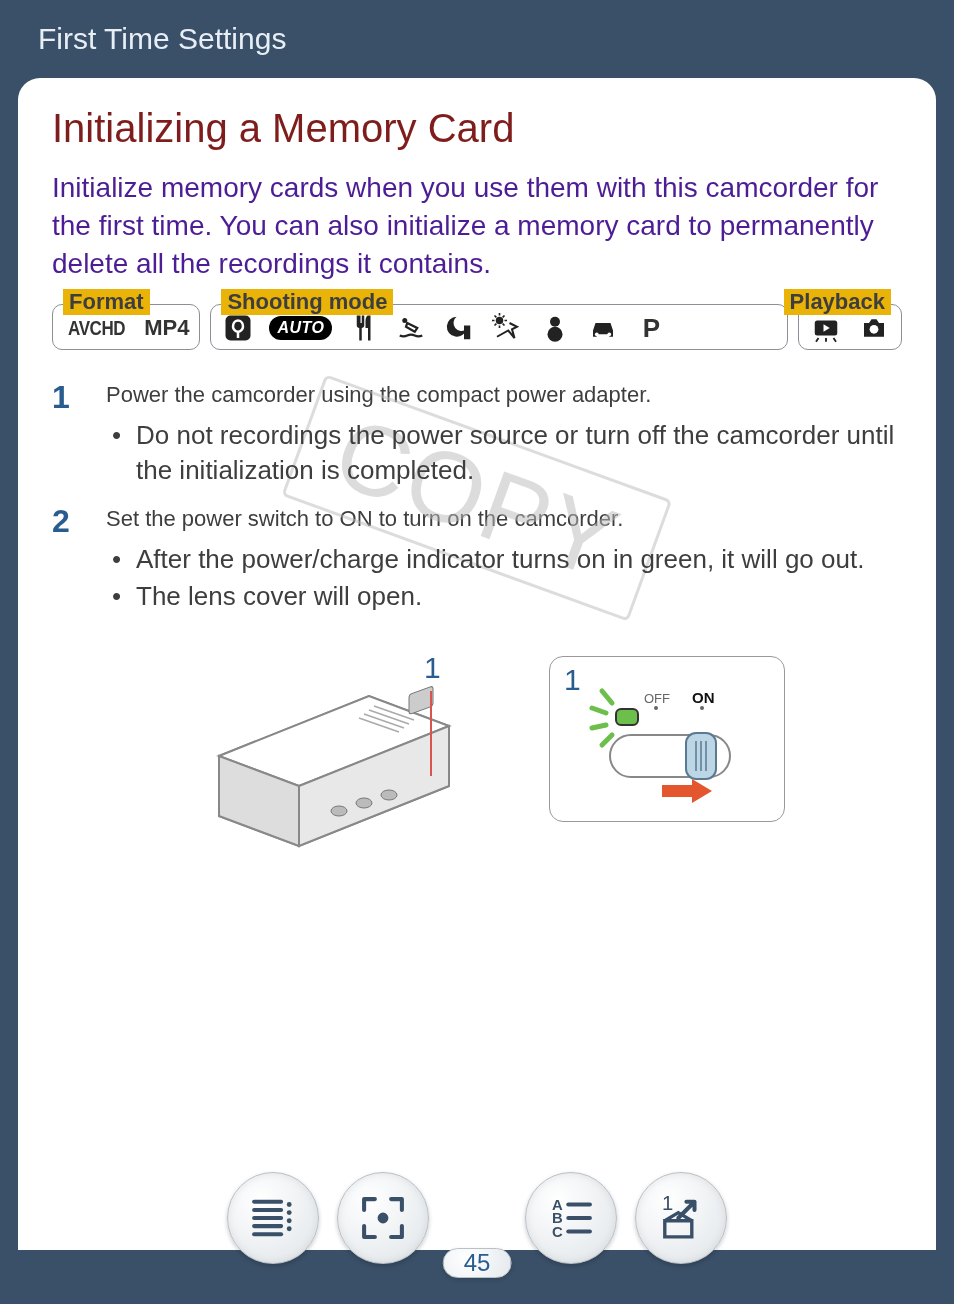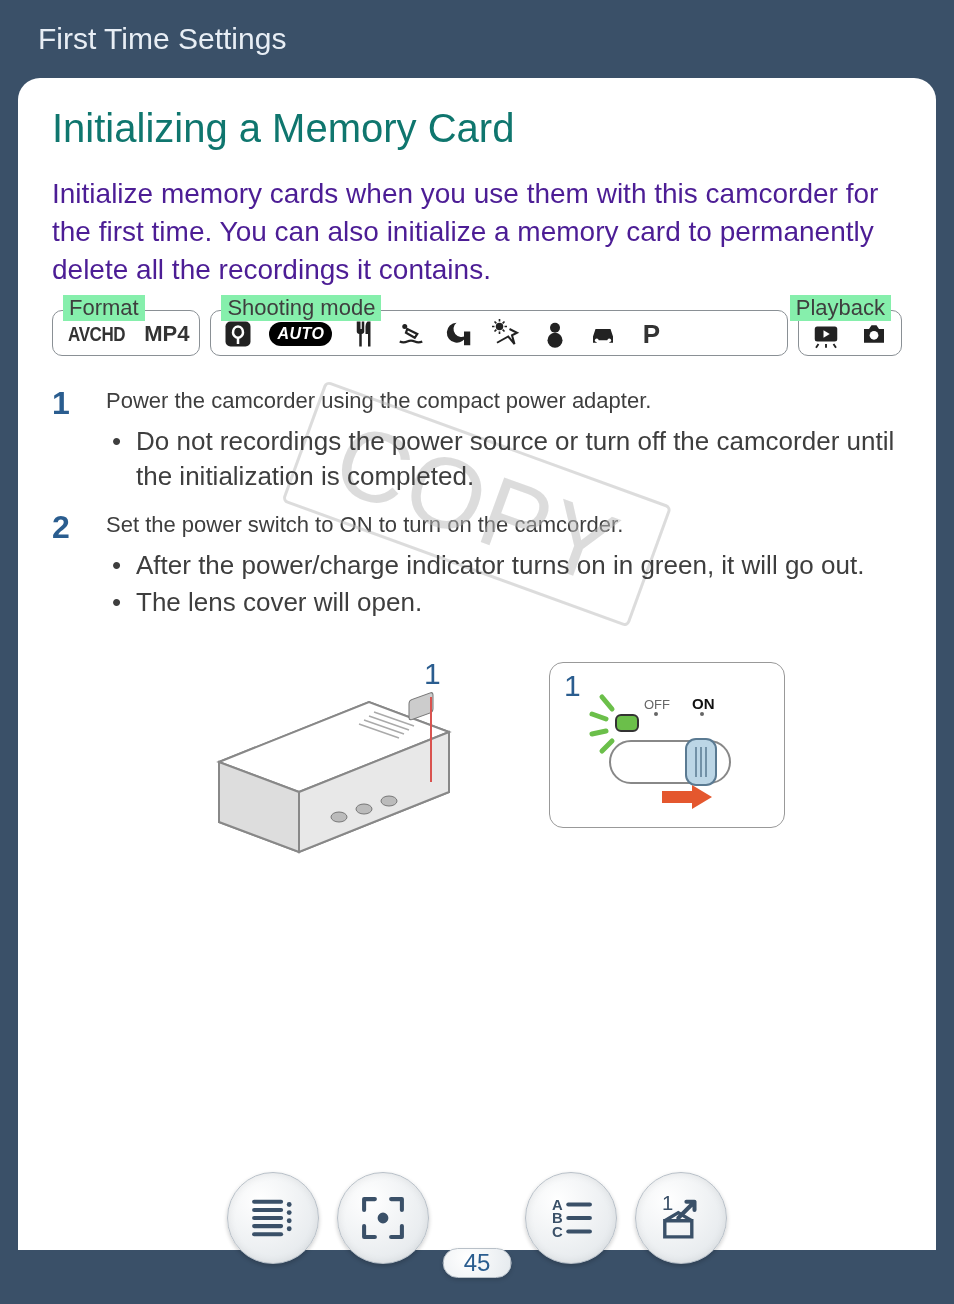--- a/index.html
+++ b/index.html
@@ -21,24 +21,24 @@
     position: absolute;
     top: 78px;
     left: 18px;
     right: 18px;
     bottom: 48px;
     background: #fff;
     border-radius: 22px 22px 0 0;
     padding: 28px 34px 0;
   }
   h1.title {
-    color: #0f766e;
+    color: #7f1d1d;
     font-size: 40px;
     font-weight: 400;
-    margin-bottom: 24px;
+    margin-bottom: 18px;
   }
   .intro {
     color: #4c1d95;
     font-size: 28px;
     line-height: 1.35;
     font-weight: 300;
     margin-bottom: 22px;
   }
   .mode-row {
     display: flex;
@@ -53,25 +53,25 @@
     display: flex;
     align-items: center;
     gap: 14px;
   }
   .mode-group.format { flex: 0 0 auto; }
   .mode-group.shoot  { flex: 1 1 auto; }
   .mode-group.play   { flex: 0 0 auto; }
   .mode-label {
     position: absolute;
     top: -16px;
-    background: #86efac;
+    background: #eab308;
     padding: 0 6px;
     color: #3e3e3e;
     font-size: 22px;
-    font-weight: 400;
+    font-weight: 700;
   }
   .mode-group.format .mode-label { left: 10px; }
   .mode-group.shoot  .mode-label { left: 10px; }
   .mode-group.play   .mode-label { right: 10px; }
   .avchd { font-family: Arial, sans-serif; font-weight: 700; font-size: 20px; letter-spacing: -0.5px; transform: scaleX(0.85); color:#333;}
   .mp4   { font-family: Arial, sans-serif; font-weight: 800; font-size: 22px; color:#333;}
   .mode-icon { width: 34px; height: 30px; display:flex; align-items:center; justify-content:center; color:#333; }
   .mode-icon svg { width: 100%; height: 100%; }
   .auto-pill {
     background: #000; color:#fff; font-weight:700; font-size:16px;

